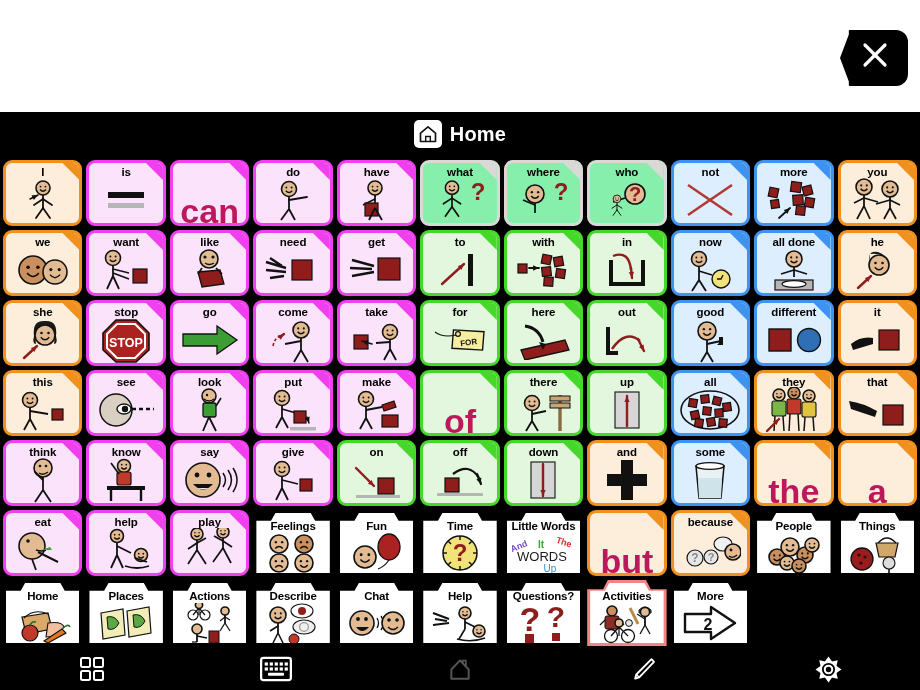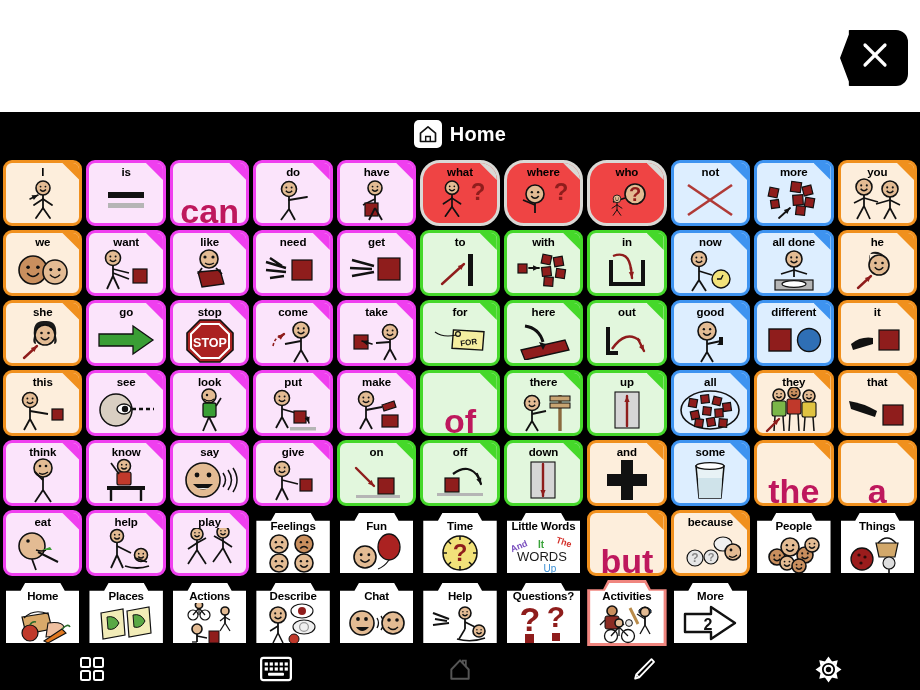--- a/index.html
+++ b/index.html
@@ -66,21 +66,21 @@
     position:absolute;left:0;right:0;top:0;bottom:0;z-index:3;
     display:flex;align-items:center;justify-content:center;
     font-size:34px;font-weight:bold;color:#be185d;margin-top:36px;
   }
 
   
   .t-orange{background:#fdeedc;border-color:#f0901e;}
   .t-orange .fold{background:#f0901e;}
   .t-pink  {background:#fbe4fb;border-color:#ef3fef;}
   .t-pink .fold{background:#ef3fef;}
-  .t-gray  {background:#ef4444;border-color:#d9d9d5;border-radius:20px;}
+  .t-gray  {background:#86efac;border-color:#d9d9d5;}
   .t-gray .fold{background:#d9d9d5;}
   .t-blue  {background:#ddeeff;border-color:#3e93f0;border-radius:9px;}
   .t-blue .fold{background:#3e93f0;}
   .t-green {background:#e2f7dd;border-color:#45d82a;}
   .t-green .fold{background:#45d82a;}
 
   
   .folder{
     position:relative;width:100%;height:100%;box-sizing:border-box;cursor:pointer;
   }
@@ -533,37 +533,37 @@
               <path d="M26.8 19.2 Q31 24.2 35.2 19.2" fill="none" stroke="#111" stroke-width="1.5"></path>
               <line x1="10" y1="40" x2="23" y2="28" stroke="#8f1d1c" stroke-width="2.4" stroke-linecap="round"></line>
               <path d="M23 28 L20.43662687209337 33.97319999724822 L16.841141446200922 30.078090785864738 Z" fill="#8f1d1c"></path>
             </svg>
           </div>
         </div>
       </div>
       <div class="cell">
         <div class="tile t-pink">
           <div class="fold"></div>
-          <span class="lbl">go</span>
-          <div class="art">
-            <svg width="62" height="34" viewBox="0 0 62 34">
-              <path d="M4 11 L38 11 L38 3 L58 17 L38 31 L38 23 L4 23 Z" fill="#3a9e35" stroke="#111" stroke-width="1.3"></path>
-            </svg>
-          </div>
-        </div>
-      </div>
-      <div class="cell">
-        <div class="tile t-pink">
-          <div class="fold"></div>
           <span class="lbl">stop</span>
           <div class="art">
             <svg width="52" height="46" viewBox="0 0 52 46">
               <polygon points="16,3 36,3 49,16 49,33 36,45 16,45 3,33 3,16" fill="#ab2221" stroke="#111" stroke-width="1.6"></polygon>
               <polygon points="17,7 35,7 45,17 45,31 35,41 17,41 7,31 7,17" fill="none" stroke="#fff" stroke-width="2"></polygon>
               <text x="26" y="30" font-family="Liberation Sans, sans-serif" font-size="12.5" font-weight="bold" fill="#fff" text-anchor="middle">STOP</text>
+            </svg>
+          </div>
+        </div>
+      </div>
+      <div class="cell">
+        <div class="tile t-pink">
+          <div class="fold"></div>
+          <span class="lbl">go</span>
+          <div class="art">
+            <svg width="62" height="34" viewBox="0 0 62 34">
+              <path d="M4 11 L38 11 L38 3 L58 17 L38 31 L38 23 L4 23 Z" fill="#3a9e35" stroke="#111" stroke-width="1.3"></path>
             </svg>
           </div>
         </div>
       </div>
       <div class="cell">
         <div class="tile t-pink">
           <div class="fold"></div>
           <span class="lbl">come</span>
           <div class="art">
             <svg width="60" height="48" viewBox="0 0 60 48">

